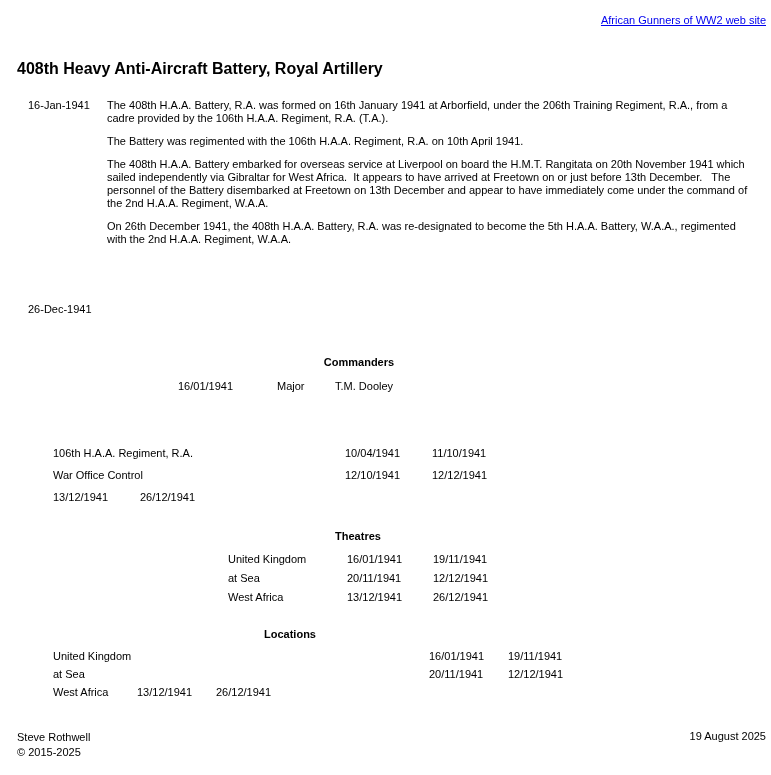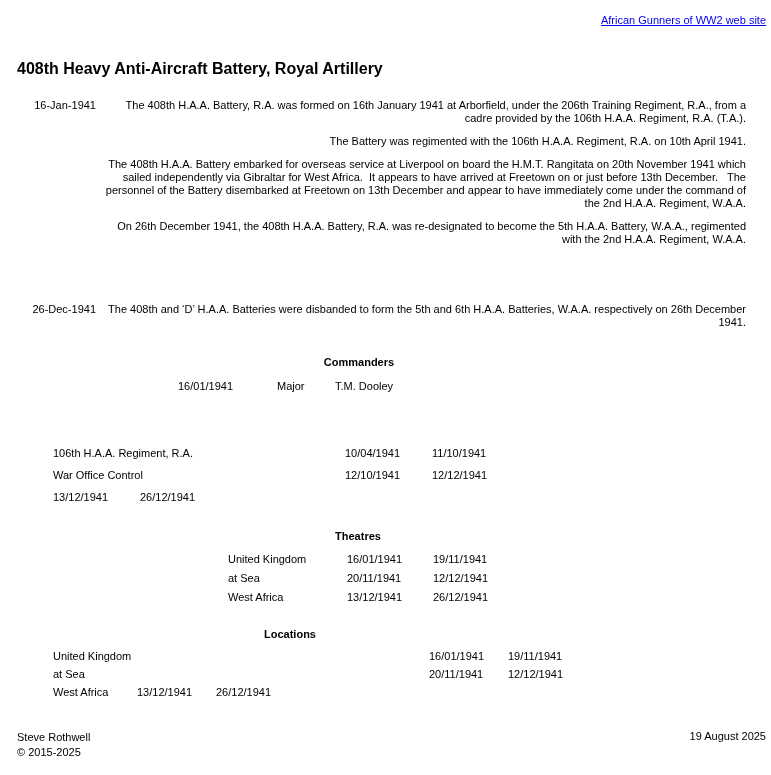--- a/index.html
+++ b/index.html
@@ -28,21 +28,21 @@
   .page-title {
     position: absolute;
     left: 17px;
     top: 60px;
     margin: 0;
     font-size: 16px;
     font-weight: bold;
     letter-spacing: 0;
   }
 
-  .entry { position: absolute; left: 17px; display: flex; align-items: flex-start; text-align: right; }
+  .entry { position: absolute; left: 28px; display: flex; align-items: flex-start; }
   .entry-1 { top: 99px; }
   .entry-2 { top: 303px; }
   .entry-date { flex: 0 0 79px; width: 79px; line-height: 13px; }
   .entry-body { width: 650px; }
   .entry-body p { margin: 0 0 10px 0; line-height: 13px; white-space: pre-wrap; }
   .entry-1 .entry-body p:nth-child(4) { margin-bottom: 21px; }
   .entry-body p:last-child { margin-bottom: 0; }
 
   .sec-title { position: absolute; font-weight: bold; text-align: center; }
   #commanders-title { left: 259px; top: 356px; width: 200px; }
@@ -91,23 +91,20 @@
     <div class="entry-body">
       <p>The 408th H.A.A. Battery, R.A. was formed on 16th January 1941 at Arborfield, under the 206th Training Regiment, R.A., from a cadre provided by the 106th H.A.A. Regiment, R.A. (T.A.).</p>
       <p>The Battery was regimented with the 106th H.A.A. Regiment, R.A. on 10th April 1941.</p>
       <p>The 408th H.A.A. Battery embarked for overseas service at Liverpool on board the H.M.T. Rangitata on 20th November 1941 which sailed independently via Gibraltar for West Africa.  It appears to have arrived at Freetown on or just before 13th December.   The personnel of the Battery disembarked at Freetown on 13th December and appear to have immediately come under the command of the 2nd H.A.A. Regiment, W.A.A.</p>
       <p>On 26th December 1941, the 408th H.A.A. Battery, R.A. was re-designated to become the 5th H.A.A. Battery, W.A.A., regimented with the 2nd H.A.A. Regiment, W.A.A.</p>
     </div>
   </div>
 
   <div class="entry entry-2">
     <div class="entry-date">26-Dec-1941</div>
-    <div class="entry-body">
-      <p>The 408th and ‘D’ H.A.A. Batteries were disbanded to form the 5th and 6th H.A.A. Batteries, W.A.A. respectively on 26th December 1941.</p>
-    </div>
   </div>
 
   <div class="sec-title" id="commanders-title">Commanders</div>
   <div class="tbl" id="commanders-table">
     <div class="row">
       <span class="cell c-date">16/01/1941</span>
       <span class="cell c-rank">Major</span>
       <span class="cell c-name">T.M. Dooley</span>
     </div>
   </div>

